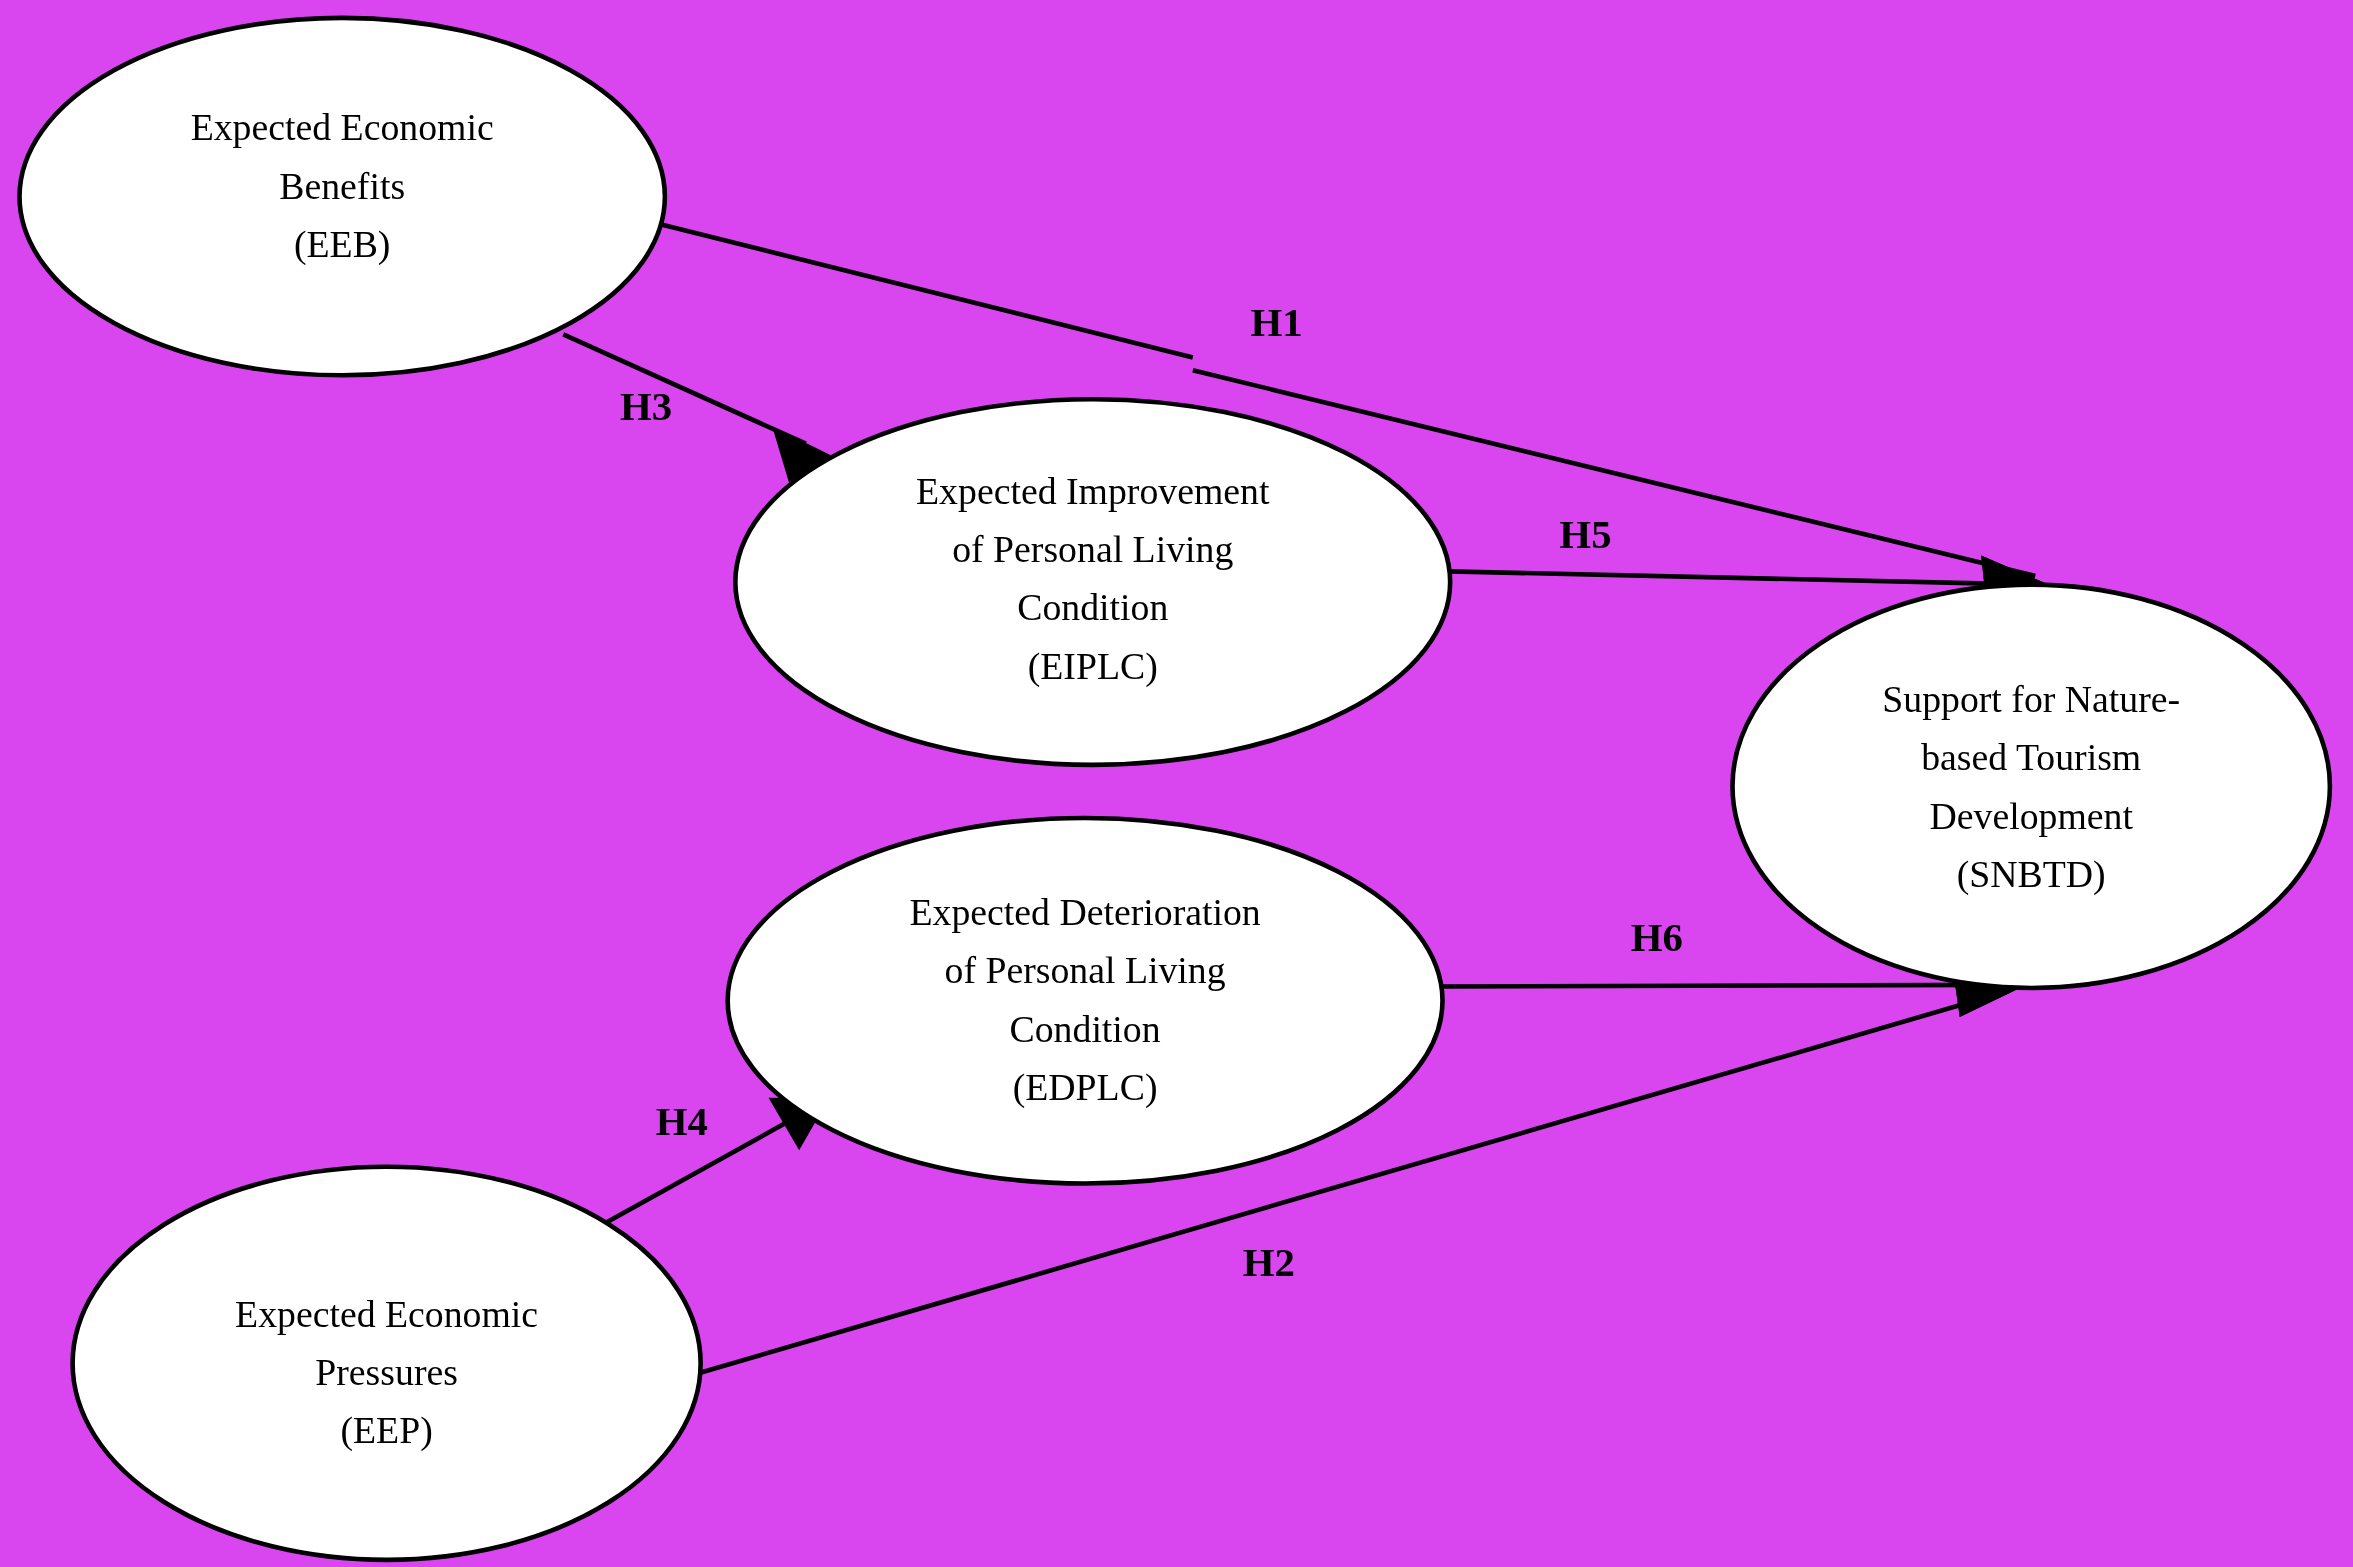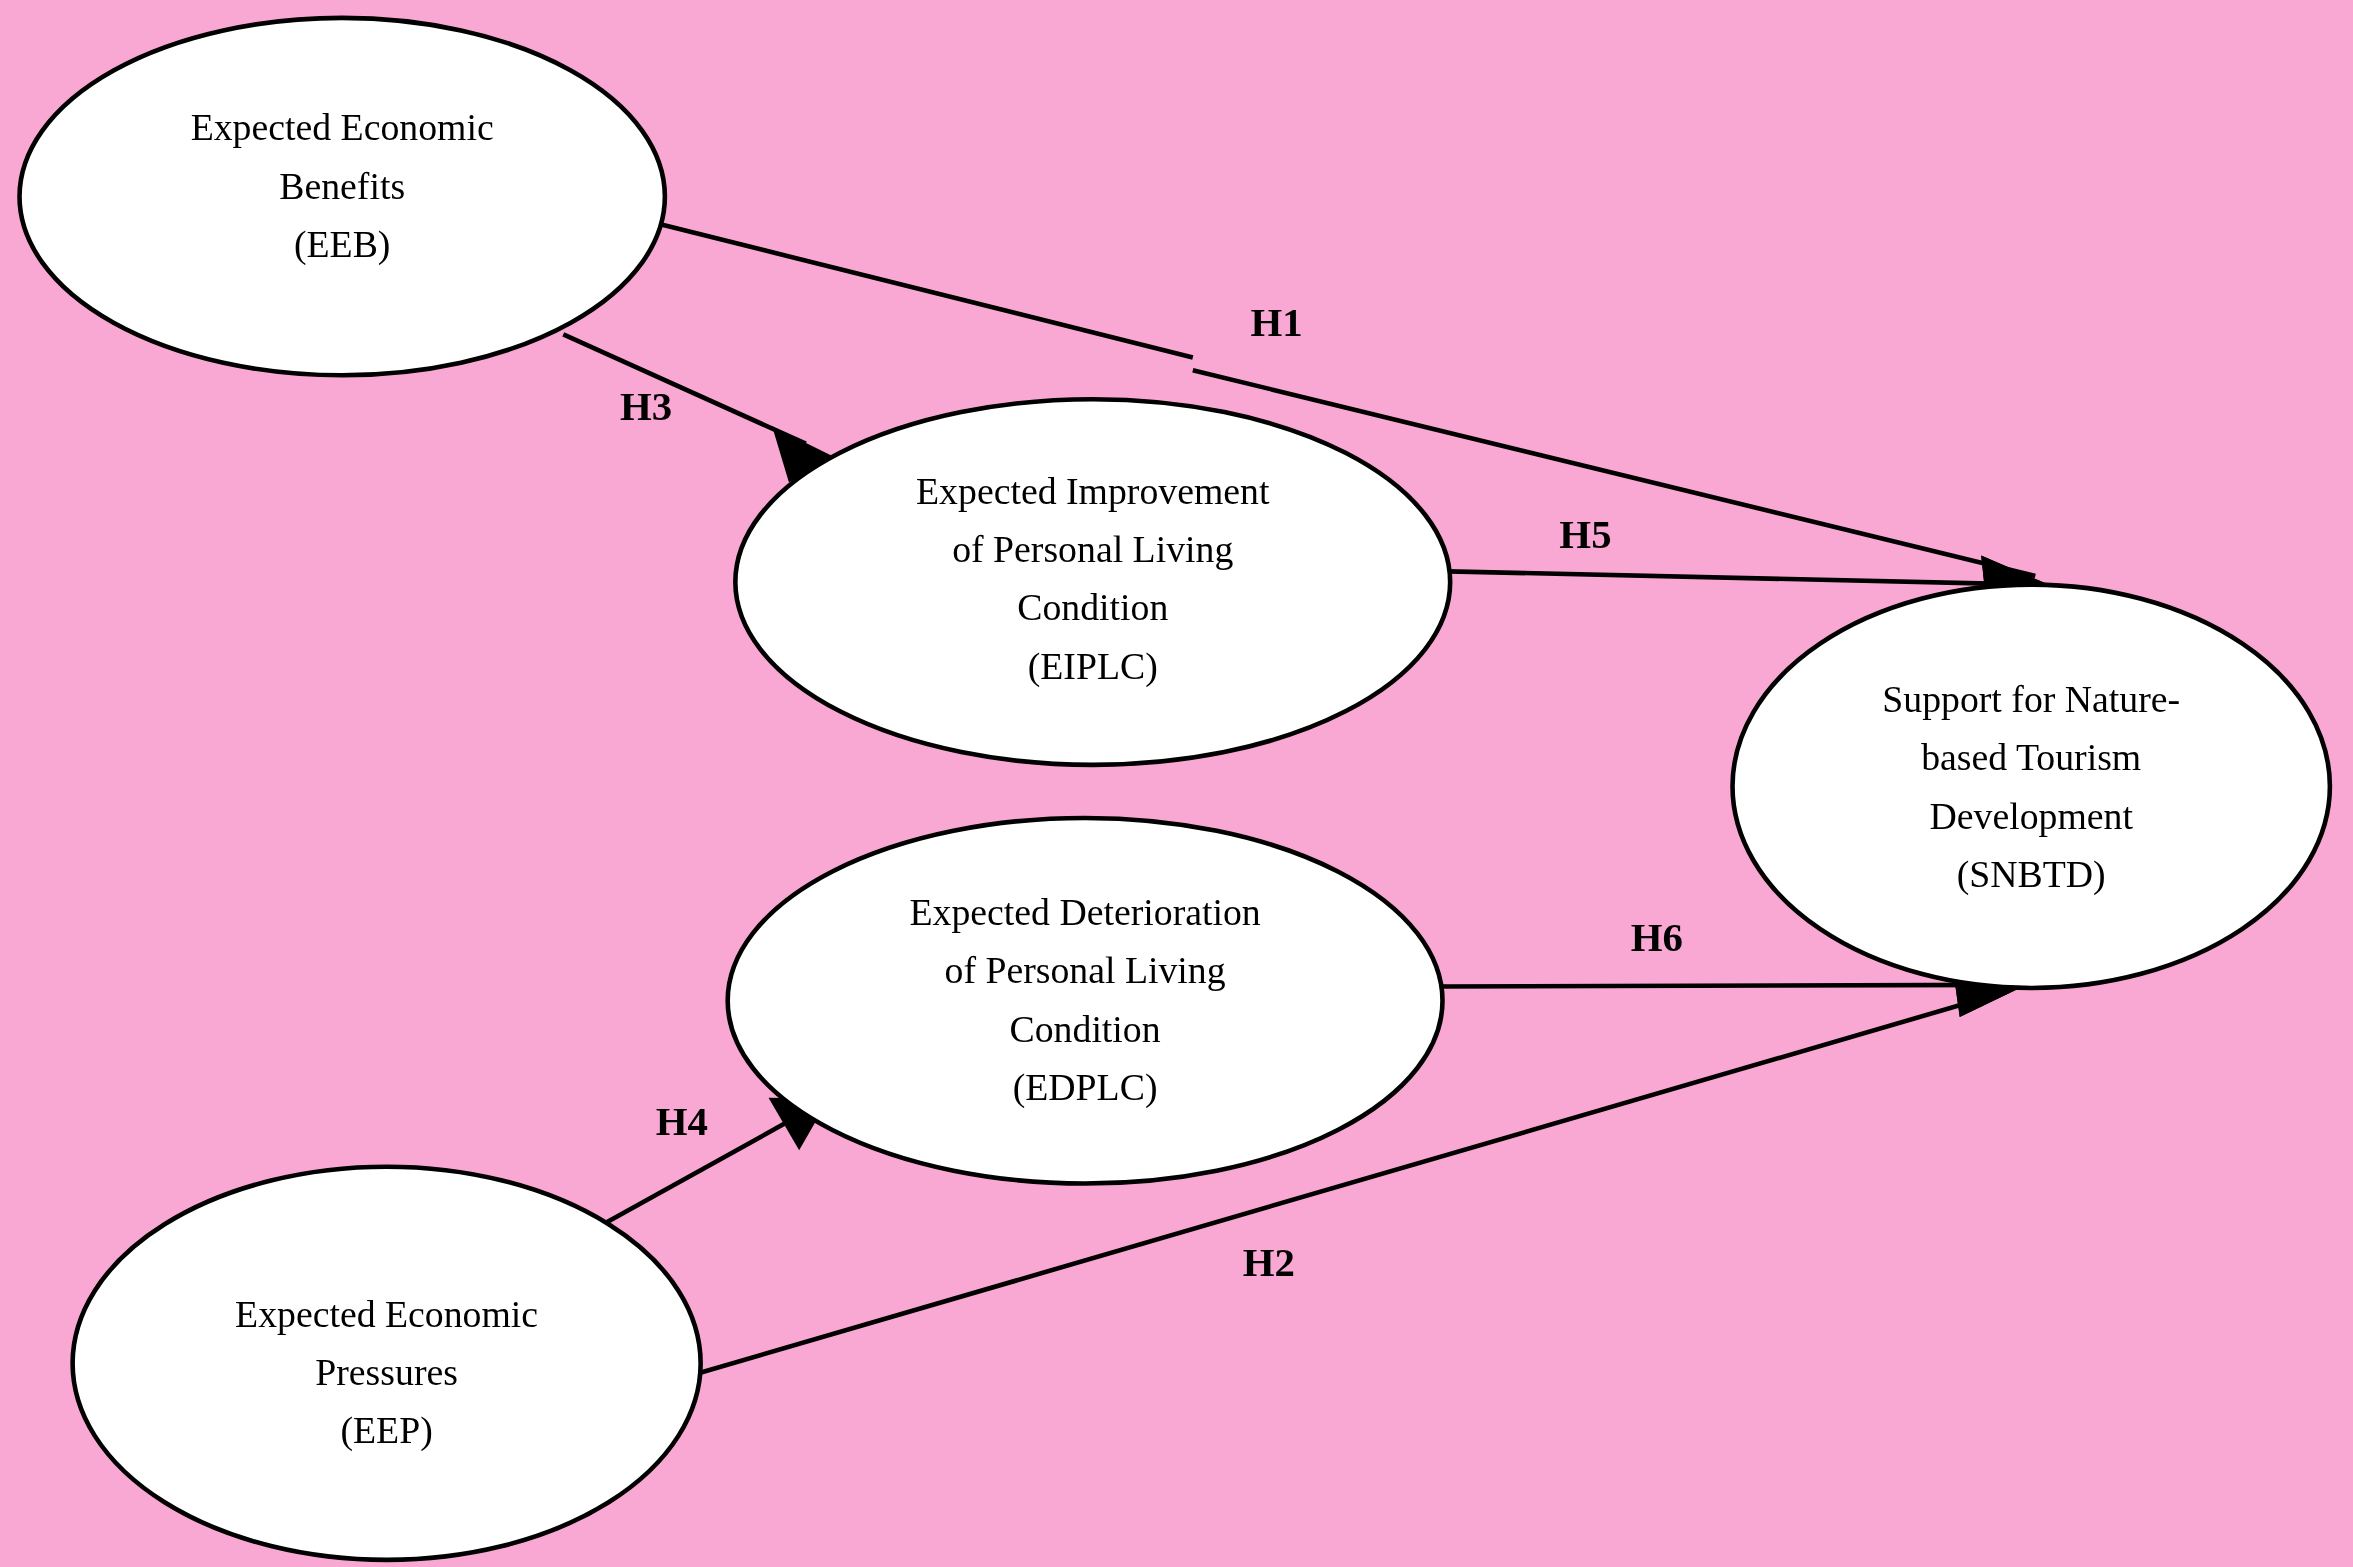--- a/index.html
+++ b/index.html
@@ -9,21 +9,21 @@
     background: #ffffff;
   }
   body {
     font-family: "Liberation Serif", "DejaVu Serif", serif;
     color: #000000;
   }
   #diagram-root {
     position: relative;
     width: 2354px;
     height: 1568px;
-    background: #f9a8d4;
+    background: #d946ef;
     overflow: hidden;
   }
   svg.canvas {
     position: absolute;
     inset: 0;
     width: 2354px;
     height: 1568px;
     display: block;
   }
   .ellipse-shape {

